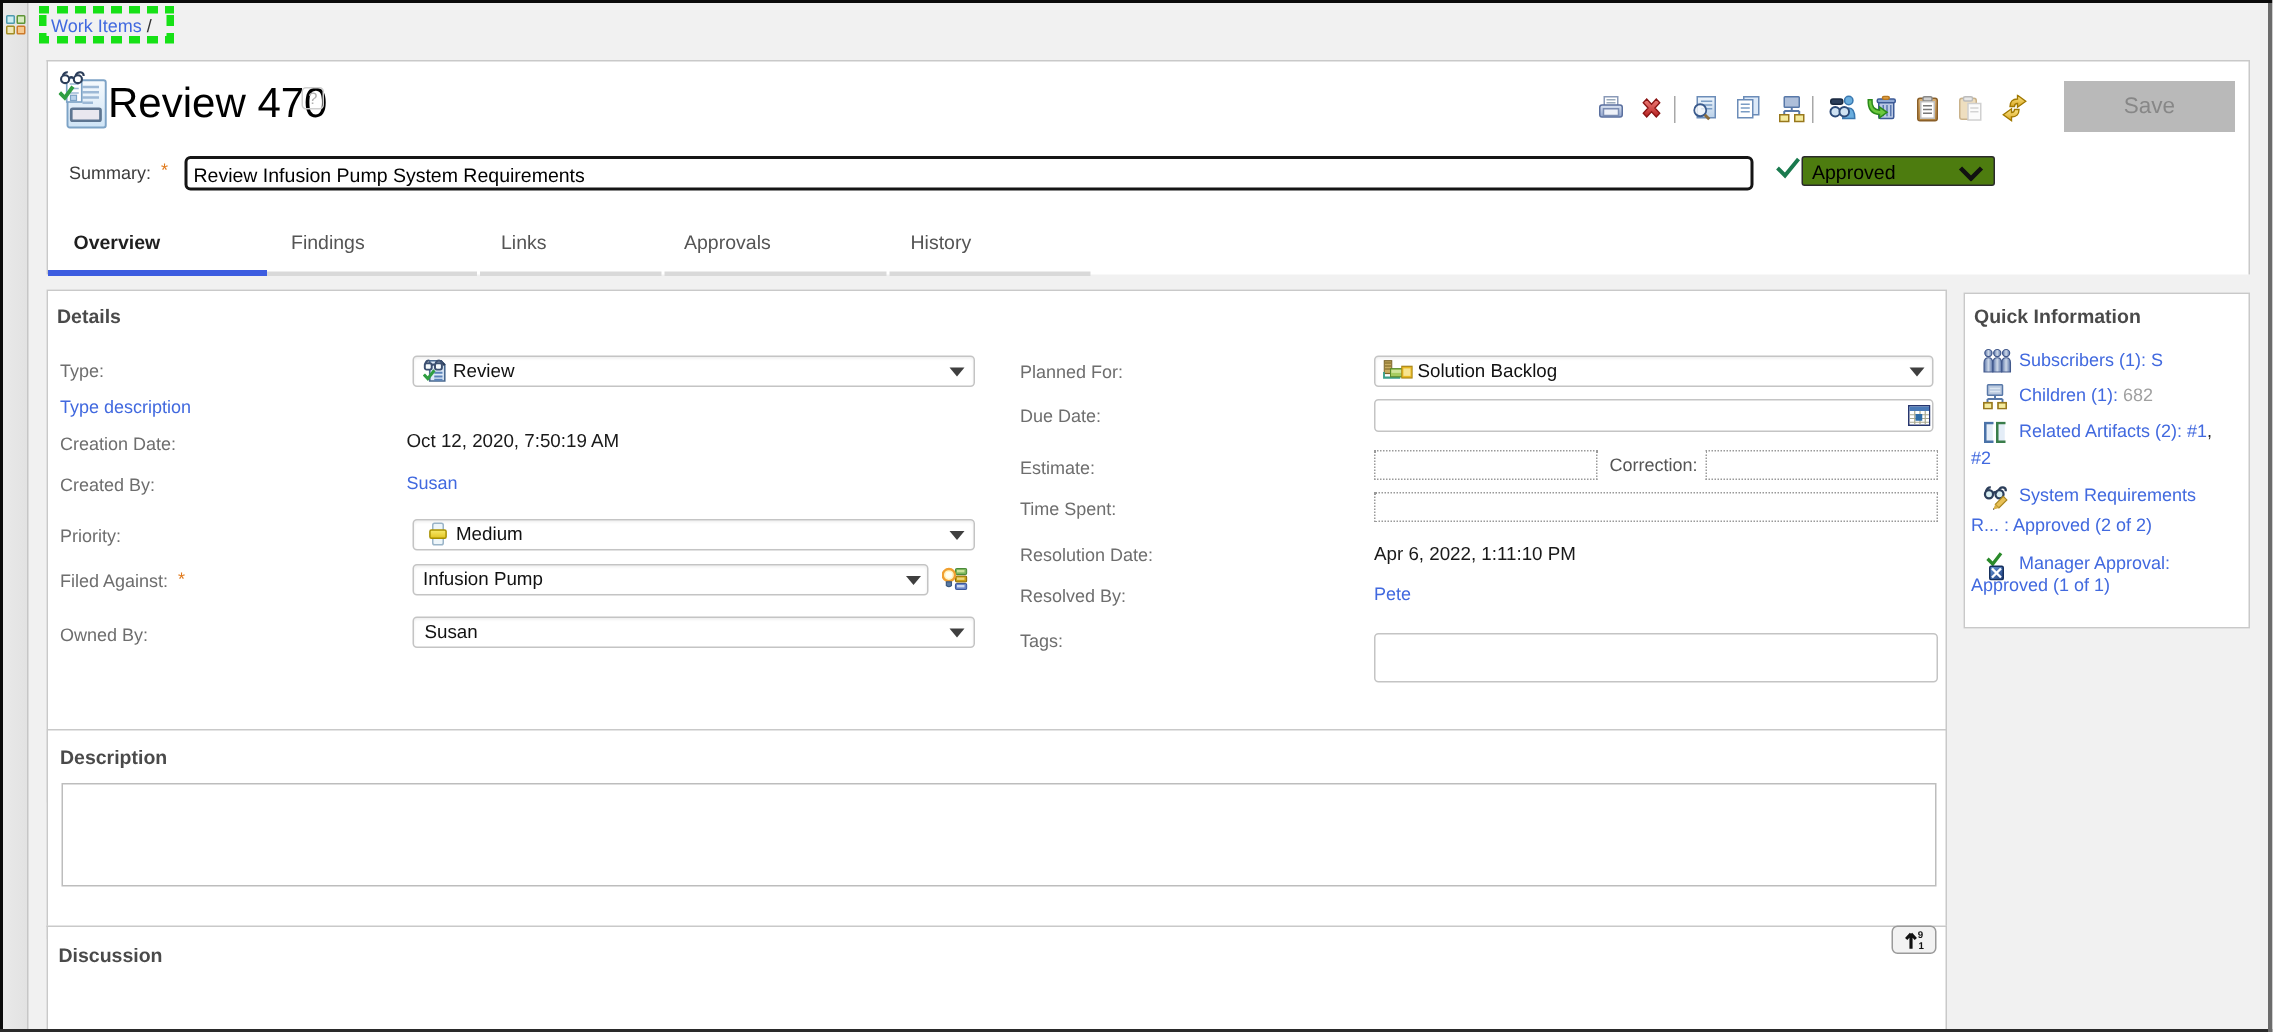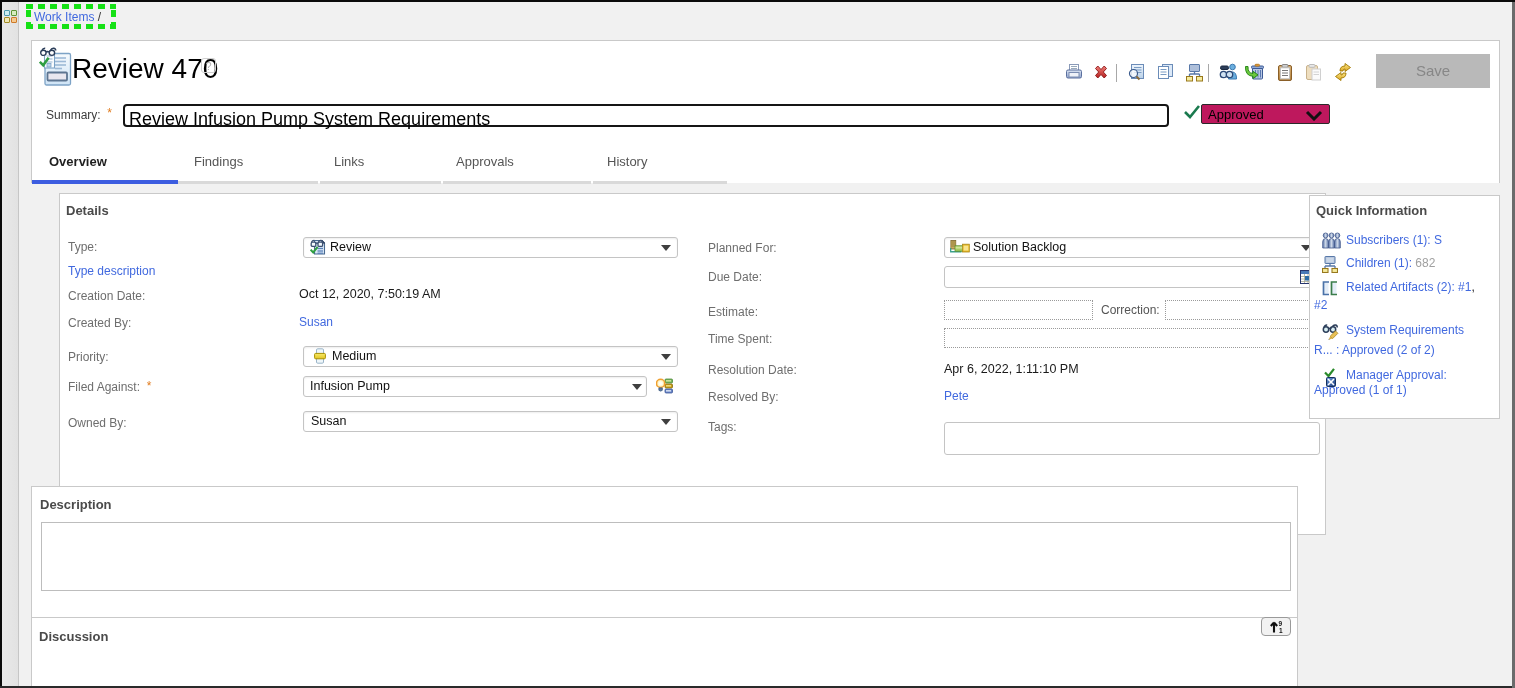--- a/index.html
+++ b/index.html
@@ -70,26 +70,26 @@
       <ellipse cx="12.9" cy="5.8" rx="2.7" ry="2.6" fill="#ffffff"></ellipse>
       <path d="M7.1,5.1 q1.4,-1.3 2.8,0"></path>
     </g>
     <polyline points="0.8,14.8 4.2,18.2 9.6,10.8" fill="none" stroke="#2f9e41" stroke-width="2.6"></polyline>
   </svg>
   <div class="abs" style="left:40px;top:12px;font-size:28px;color:#000;">Review 470</div>
   <div class="abs" style="left:169px;top:17px;width:15px;height:15px;border:1px solid #cfcfcf;border-radius:3px;color:#b0b0b0;font-size:11px;text-align:center;line-height:14px;">?</div>
 
   <div class="abs" style="left:14px;top:67px;font-size:12px;color:#3c3c3c;">Summary: &nbsp;<span style="color:#e07b1e;position:relative;top:-2px;">*</span></div>
   <div class="abs" style="left:91px;top:63px;width:1046px;height:23px;border:2px solid #151515;border-radius:4px;background:#fff;">
-    <div class="abs" style="left:4px;top:3px;font-size:18px;color:#000;">Review Infusion Pump System Requirements</div>
+    <div class="abs" style="left:4px;top:3px;font-size:13px;color:#000;">Review Infusion Pump System Requirements</div>
   </div>
   <svg class="abs" style="left:1151px;top:62px;" width="18" height="18" viewBox="0 0 18 18">
       <polyline points="2,9 7,14 16,3" fill="none" stroke="#1a7a4e" stroke-width="2.6"></polyline>
     </svg>
-  <div class="abs" style="left:1169px;top:63px;width:129px;height:20px;border:1px solid #2a2a2a;border-radius:2px;background:#be185d;">
+  <div class="abs" style="left:1169px;top:63px;width:129px;height:20px;border:1px solid #2a2a2a;border-radius:2px;background:#4d7c0f;">
     <div class="abs" style="left:6px;top:2px;font-size:13px;color:#000;">Approved</div>
     <svg class="abs" style="left:103px;top:5px;" width="18" height="11" viewBox="0 0 18 11">
         <polyline points="2,2 9,9 16,2" fill="none" stroke="#111" stroke-width="3"></polyline>
       </svg>
   </div>
 
   <svg class="abs" style="left:1030px;top:22px;" width="324" height="20" viewBox="0 0 324 20">
     <defs>
       <linearGradient id="prg" x1="0" y1="0" x2="0" y2="1">
           <stop offset="0" stop-color="#dbe4f2"></stop>
@@ -200,21 +200,21 @@
   <div class="abs" style="left:302px;top:113px;font-size:13px;color:#555;">Links</div>
   <div class="abs" style="left:424px;top:113px;font-size:13px;color:#555;">Approvals</div>
   <div class="abs" style="left:575px;top:113px;font-size:13px;color:#555;">History</div>
   <div class="abs" style="left:0px;top:139px;width:146px;height:4px;background:#3d5de0;"></div>
   <div class="abs" style="left:146px;top:140px;width:140px;height:3px;background:#d9d9d9;"></div>
   <div class="abs" style="left:288px;top:140px;width:121px;height:3px;background:#d9d9d9;"></div>
   <div class="abs" style="left:411px;top:140px;width:148px;height:3px;background:#d9d9d9;"></div>
   <div class="abs" style="left:561px;top:140px;width:134px;height:3px;background:#d9d9d9;"></div>
 </div>
 
-<div class="panel" style="left:31px;top:193px;width:1267px;height:342px;margin-left:28px;">
+<div class="panel" style="left:31px;top:193px;width:1267px;height:342px;">
   <div class="sechead abs" style="left:6px;top:9px;">Details</div>
 
   <div class="lbl abs" style="left:8px;top:46px;">Type:</div>
   <a class="link abs" style="left:8px;top:70px;">Type description</a>
   <div class="lbl abs" style="left:8px;top:95px;">Creation Date:</div>
   <div class="lbl abs" style="left:8px;top:122px;">Created By:</div>
   <div class="lbl abs" style="left:8px;top:156px;">Priority:</div>
   <div class="lbl abs" style="left:8px;top:186px;">Filed Against: &nbsp;<span style="color:#e07b1e;position:relative;top:-1px;">*</span></div>
   <div class="lbl abs" style="left:8px;top:222px;">Owned By:</div>
 

